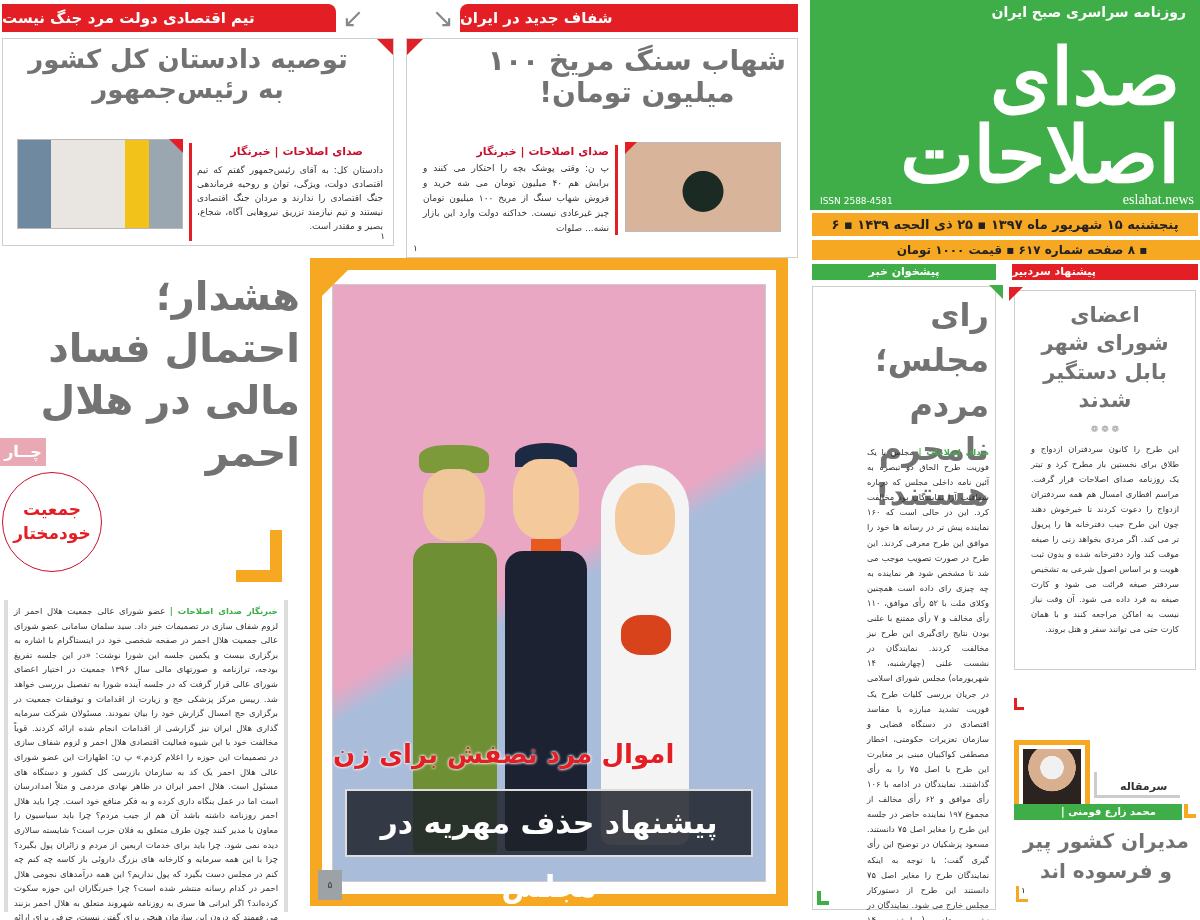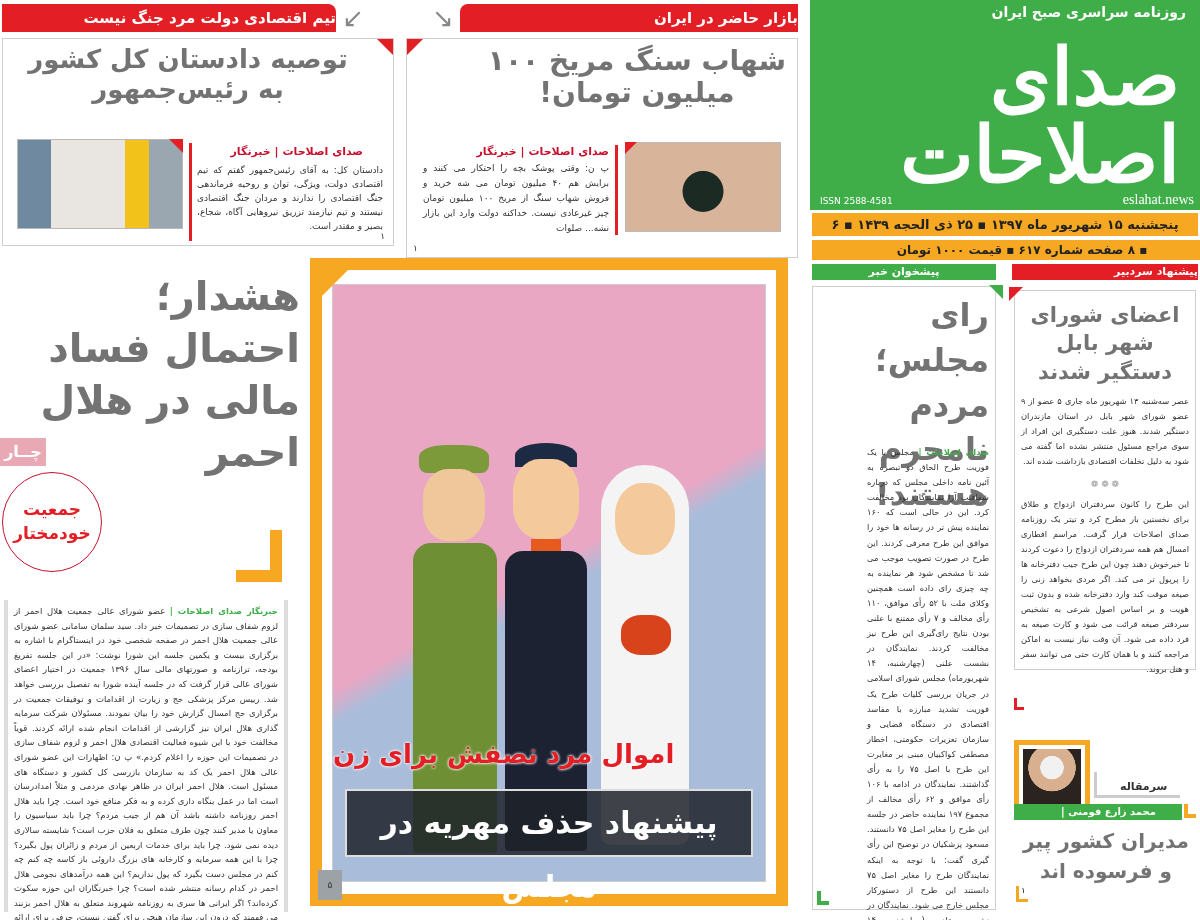--- a/index.html
+++ b/index.html
@@ -1,18 +1,18 @@
 <!DOCTYPE html>
 <html><head>
 <meta charset="utf-8">
 <style>
 *{box-sizing:border-box;margin:0;padding:0}
 body{width:1200px;height:920px;background:#fff;font-family:"DejaVu Sans",sans-serif;position:relative;overflow:hidden;direction:rtl}
 .abs{position:absolute}
-.bar-red{background:#e31e24;color:#fff;font-weight:bold;text-align:right}
+.bar-red{background:#e31e24;color:#fff;font-weight:bold;text-align:left}
 .bar-green{background:#3fae49;color:#fff;font-weight:bold;text-align:center}
 .bar-orange{background:#f7a823;color:#222;font-weight:bold;text-align:center}
 .box{border:1px solid #cfcfcf}
 .hl{font-weight:bold;color:#737373;text-align:center;line-height:1.15}
 .body{font-size:9.5px;line-height:17px;color:#333;text-align:justify}
 .by{font-size:11px;color:#c8102e;font-weight:bold}
 .pageno{font-size:9px;color:#333}
 .corner{width:0;height:0;border-style:solid}
 .ph{background:linear-gradient(135deg,#8a8f96,#3b3f44);}
 </style>
@@ -21,21 +21,21 @@
 
 <div class="abs" style="left:810px;top:0;width:390px;height:210px;background:#3fae49;">
   <div class="abs" style="right:14px;top:4px;color:#fff;font-size:14px;font-weight:bold;">روزنامه سراسری صبح ایران</div>
   <div class="abs" style="right:20px;top:38px;color:#fff;font-family:'DejaVu Serif',serif;font-size:78px;font-weight:bold;letter-spacing:-2px;line-height:1;">صدای اصلاحات</div>
   <div class="abs" style="left:10px;bottom:4px;color:#fff;font-size:9px;direction:ltr;">ISSN 2588-4581</div>
   <div class="abs" style="right:6px;bottom:2px;color:#fff;font-family:'Liberation Serif',serif;font-size:14px;direction:ltr;">eslahat.news</div>
 </div>
 <div class="abs bar-orange" style="left:812px;top:213px;width:386px;height:23px;font-size:13px;line-height:23px;">پنجشنبه ۱۵ شهریور ماه ۱۳۹۷ ▪ ۲۵ ذی الحجه ۱۴۳۹ ▪ ۶ سپتامبر ۲۰۱۸</div>
 <div class="abs bar-orange" style="left:812px;top:240px;width:420px;height:20px;font-size:12px;line-height:20px;">▪ ۸ صفحه شماره ۶۱۷ ▪ قیمت ۱۰۰۰ تومان</div>
 
-<div class="abs bar-red" style="left:460px;top:4px;width:338px;height:28px;font-size:15px;line-height:28px;border-radius:8px 0 0 0;">بازار حاضر در ایران</div>
+<div class="abs bar-red" style="left:460px;top:4px;width:338px;height:28px;font-size:15px;line-height:28px;border-radius:8px 0 0 0;">شفاف جدید در ایران</div>
 <div class="abs" style="left:428px;top:4px;width:30px;height:28px;color:#888;font-size:26px;line-height:28px;text-align:center;">↘</div>
 <div class="abs box" style="left:406px;top:38px;width:392px;height:220px;">
   <div class="abs corner" style="left:0;top:0;border-width:16px 16px 0 0;border-color:#e31e24 transparent transparent transparent;"></div>
   <div class="abs hl" style="right:10px;top:6px;width:300px;font-size:28px;">شهاب سنگ مریخ ۱۰۰ میلیون تومان!</div>
   <div class="abs" style="left:218px;top:103px;width:156px;height:90px;border:1px solid #bbb;background:radial-gradient(circle at 50% 55%,#1c2a24 0 22%,#d8b49a 23% 100%);">
     <div class="abs corner" style="left:-1px;top:-1px;border-width:12px 12px 0 0;border-color:#e31e24 transparent transparent transparent;"></div>
   </div>
   <div class="abs" style="left:208px;top:106px;width:3px;height:90px;background:#e31e24;"></div>
   <div class="abs by" style="right:188px;top:106px;">صدای اصلاحات | خبرنگار</div>
   <div class="abs body" style="left:16px;top:122px;width:186px;font-size:9px;line-height:15px;">پ ن: وقتی پوشک بچه را احتکار می کنند و برایش هم ۴۰ میلیون تومان می شه خرید و فروش شهاب سنگ از مریخ ۱۰۰ میلیون تومان چیز غیرعادی نیست. خداکنه دولت وارد این بازار نشه... صلوات</div>
@@ -98,24 +98,23 @@
   <div class="abs corner" style="right:-8px;top:-2px;border-width:0 14px 14px 0;border-color:transparent #3fae49 transparent transparent;"></div>
   <div class="hl" style="font-size:32px;line-height:1.4;text-align:right;margin-top:2px;height:152px;">رای مجلس؛ مردم نامحرم هستند!</div>
   <div class="body" style="font-size:8.3px;line-height:15.1px;margin-left:48px;">
     <span style="color:#3fae49;font-weight:bold;">صدای اصلاحات |</span>
     <span>مجلس با یک فوریت طرح الحاق دو تبصره به آئین نامه داخلی مجلس که درباره شفافیت آرا نمایندگان بود مخالفت کرد. این در حالی است که ۱۶۰ نماینده پیش تر در رسانه ها خود را موافق این طرح معرفی کردند. این طرح در صورت تصویب موجب می شد تا مشخص شود هر نماینده به چه چیزی رای داده است همچنین وکلای ملت با ۵۲ رأی موافق، ۱۱۰ رأی مخالف و ۷ رأی ممتنع با علنی بودن نتایج رای‌گیری این طرح نیز مخالفت کردند. نمایندگان در نشست علنی (چهارشنبه، ۱۴ شهریورماه) مجلس شورای اسلامی در جریان بررسی کلیات طرح یک فوریت تشدید مبارزه با مفاسد اقتصادی در دستگاه قضایی و سازمان تعزیرات حکومتی، اخطار مصطفی کواکبیان مبنی بر مغایرت این طرح با اصل ۷۵ را به رأی گذاشتند. نمایندگان در ادامه با ۱۰۶ رأی موافق و ۶۲ رأی مخالف از مجموع ۱۹۷ نماینده حاضر در جلسه این طرح را مغایر اصل ۷۵ دانستند. مسعود پزشکیان در توضیح این رأی گیری گفت: با توجه به اینکه نمایندگان طرح را مغایر اصل ۷۵ دانستند این طرح از دستورکار مجلس خارج می شود. نمایندگان در نشست علنی (چهارشنبه، ۱۴ شهریورماه) مجلس شورای اسلامی در جریان بررسی گزارش کمیسیون برنامه و بودجه در مورد رد طرح دو فوریتی تامین کالاهای اساسی با ۸۶ رأی موافق، ۹۸ رأی مخالف و ۸ رأی ممتنع از مجموع ۱۹۹ نماینده حاضر در جلسه با اصل طرح مخالفت کردند.</span>
   </div>
   <div class="abs" style="left:4px;bottom:4px;width:12px;height:14px;border-left:4px solid #3fae49;border-bottom:4px solid #3fae49;"></div>
 </div>
 
 <div class="abs bar-red" style="left:1012px;top:264px;width:186px;height:16px;font-size:11px;line-height:16px;">پیشنهاد سردبیر</div>
-<div class="abs box" style="left:1014px;top:290px;width:182px;height:380px;padding:4px 6px;">
+<div class="abs box" style="left:1014px;top:290px;width:182px;height:380px;padding:4px 16px;">
   <div class="abs corner" style="left:-6px;top:-4px;border-width:14px 14px 0 0;border-color:#e31e24 transparent transparent transparent;"></div>
   <div class="hl" style="font-size:21px;line-height:1.35;margin-top:6px;">اعضای شورای شهر بابل دستگیر شدند</div>
-  <div class="body" style="font-size:8.3px;line-height:15px;margin-top:8px;">عصر سه‌شنبه ۱۳ شهریور ماه جاری ۵ عضو از ۹ عضو شورای شهر بابل در استان مازندران دستگیر شدند. هنوز علت دستگیری این افراد از سوی مراجع مسئول منتشر نشده اما گفته می شود به دلیل تخلفات اقتصادی بازداشت شده اند.</div>
   <div style="text-align:center;color:#999;font-size:9px;margin:10px 0 6px;">❁ ❁ ❁</div>
   <div class="body" style="font-size:8.3px;line-height:15px;margin-top:8px;">این طرح را کانون سردفتران ازدواج و طلاق برای نخستین بار مطرح کرد و تیتر یک روزنامه صدای اصلاحات قرار گرفت. مراسم افطاری امسال هم همه سردفتران ازدواج را دعوت کردند تا خبرخوش دهند چون این طرح جیب دفترخانه ها را پرپول تر می کند. اگر مردی بخواهد زنی را صیغه موقت کند وارد دفترخانه شده و بدون ثبت هویت و بر اساس اصول شرعی به تشخیص سردفتر صیغه قرائت می شود و کارت صیغه به فرد داده می شود. آن وقت نیاز نیست به اماکن مراجعه کنند و با همان کارت حتی می توانند سفر و هتل بروند.</div>
 </div>
 <div class="abs" style="left:1014px;top:698px;width:10px;height:12px;border-left:3px solid #e31e24;border-bottom:3px solid #e31e24;"></div>
 
 <div class="abs" style="left:1014px;top:740px;width:76px;height:70px;border:5px solid #f7a823;border-bottom:none;">
   <div class="abs ph" style="left:4px;top:4px;width:58px;height:62px;background:radial-gradient(circle at 50% 30%,#f1f1f1 0 22%,#d8b090 23% 45%,#2a231f 46% 100%);"></div>
 </div>
 <div class="abs" style="left:1094px;top:772px;width:86px;height:26px;border-left:3px solid #ccc;border-bottom:3px solid #ccc;"></div>
 <div class="abs" style="left:1120px;top:780px;color:#333;font-size:11px;font-weight:bold;">سرمقاله</div>

